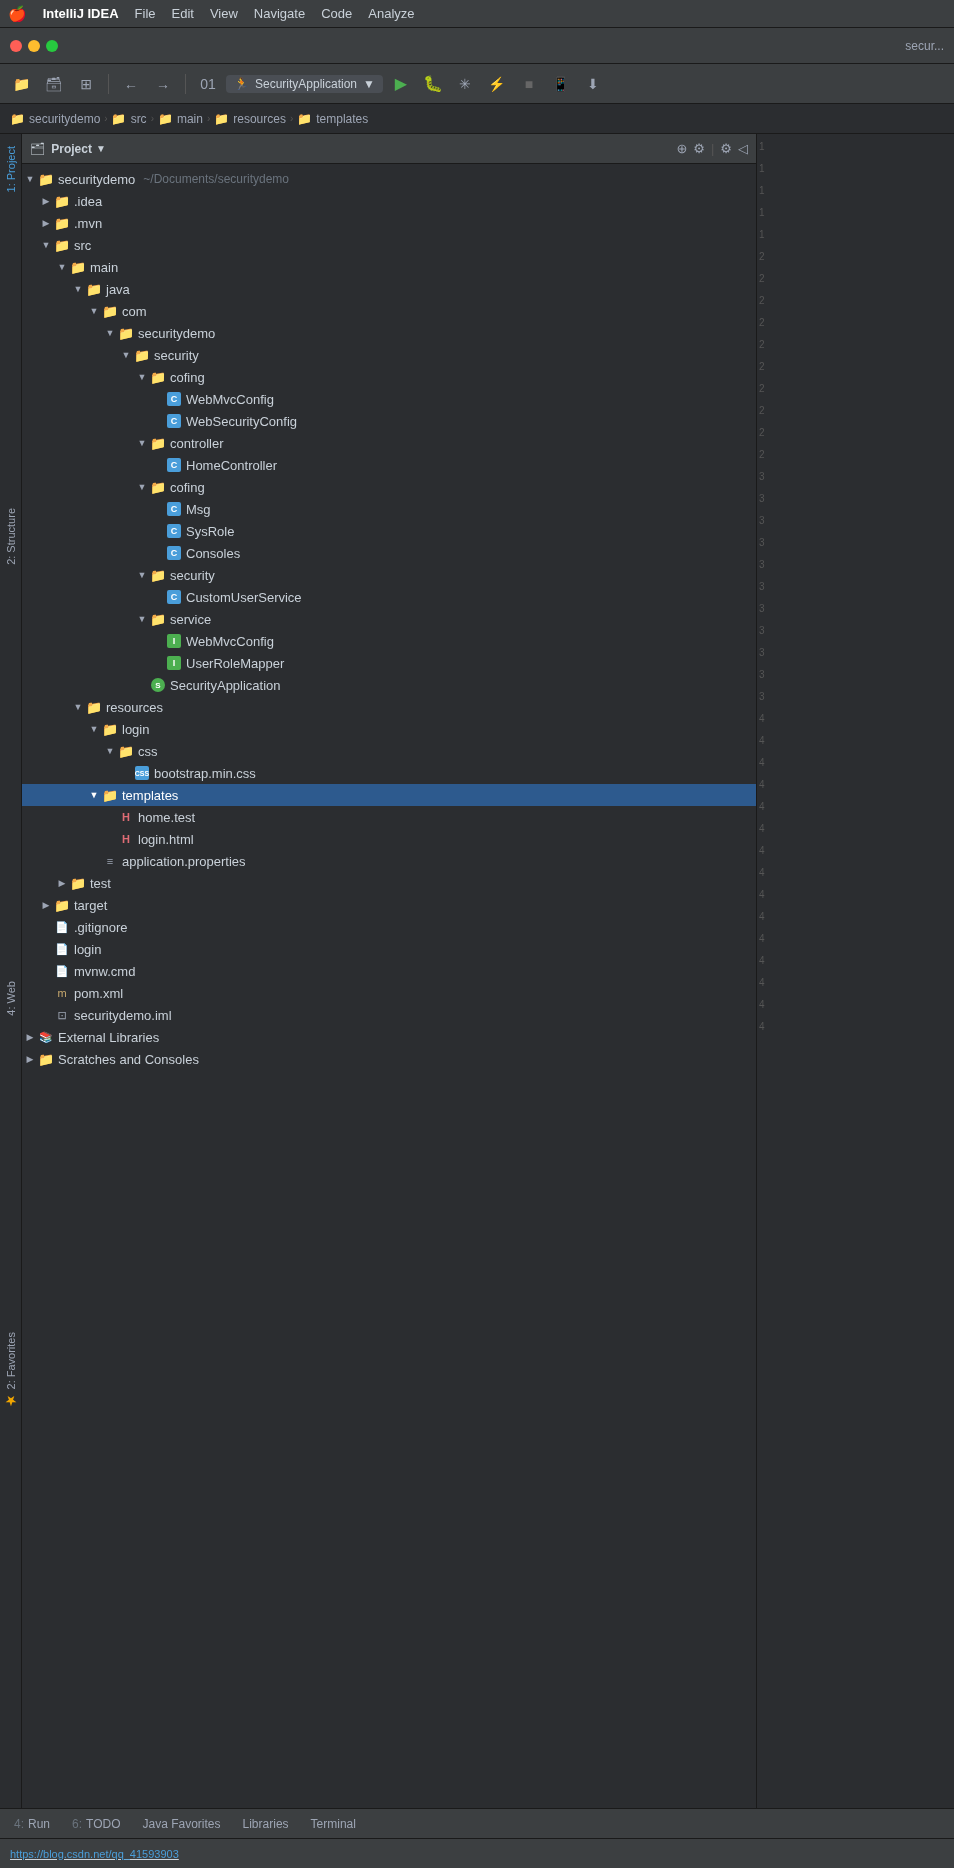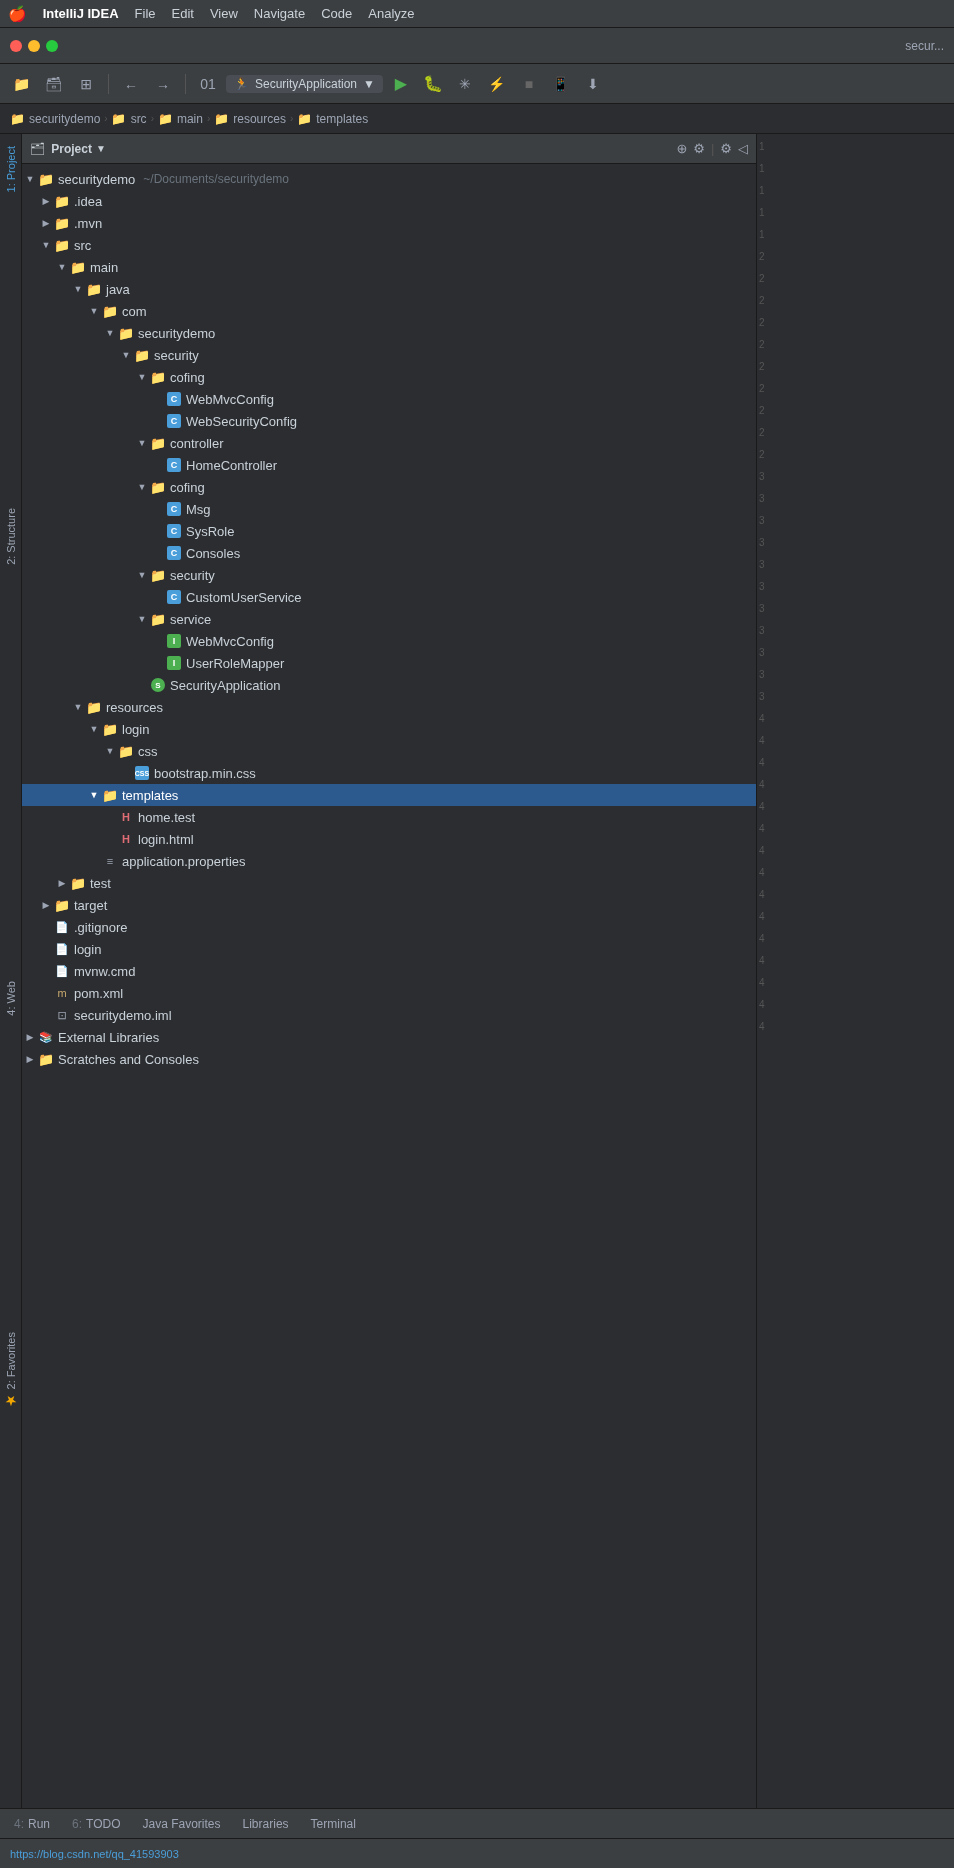--- a/index.html
+++ b/index.html
@@ -311,20 +311,21 @@
       background: #3c3f41;
       display: flex;
       align-items: center;
       padding: 0 10px;
       border-top: 1px solid #1a1a1a;
       gap: 16px;
       position: absolute;
       bottom: 0;
       left: 0;
       right: 0;
+      text-decoration: underline;
     }
     .status-item {
       display: flex;
       align-items: center;
       gap: 4px;
       font-size: 11px;
       color: #9da5b4;
       cursor: pointer;
     }
     .status-item.link { color: #4a9eda; }

